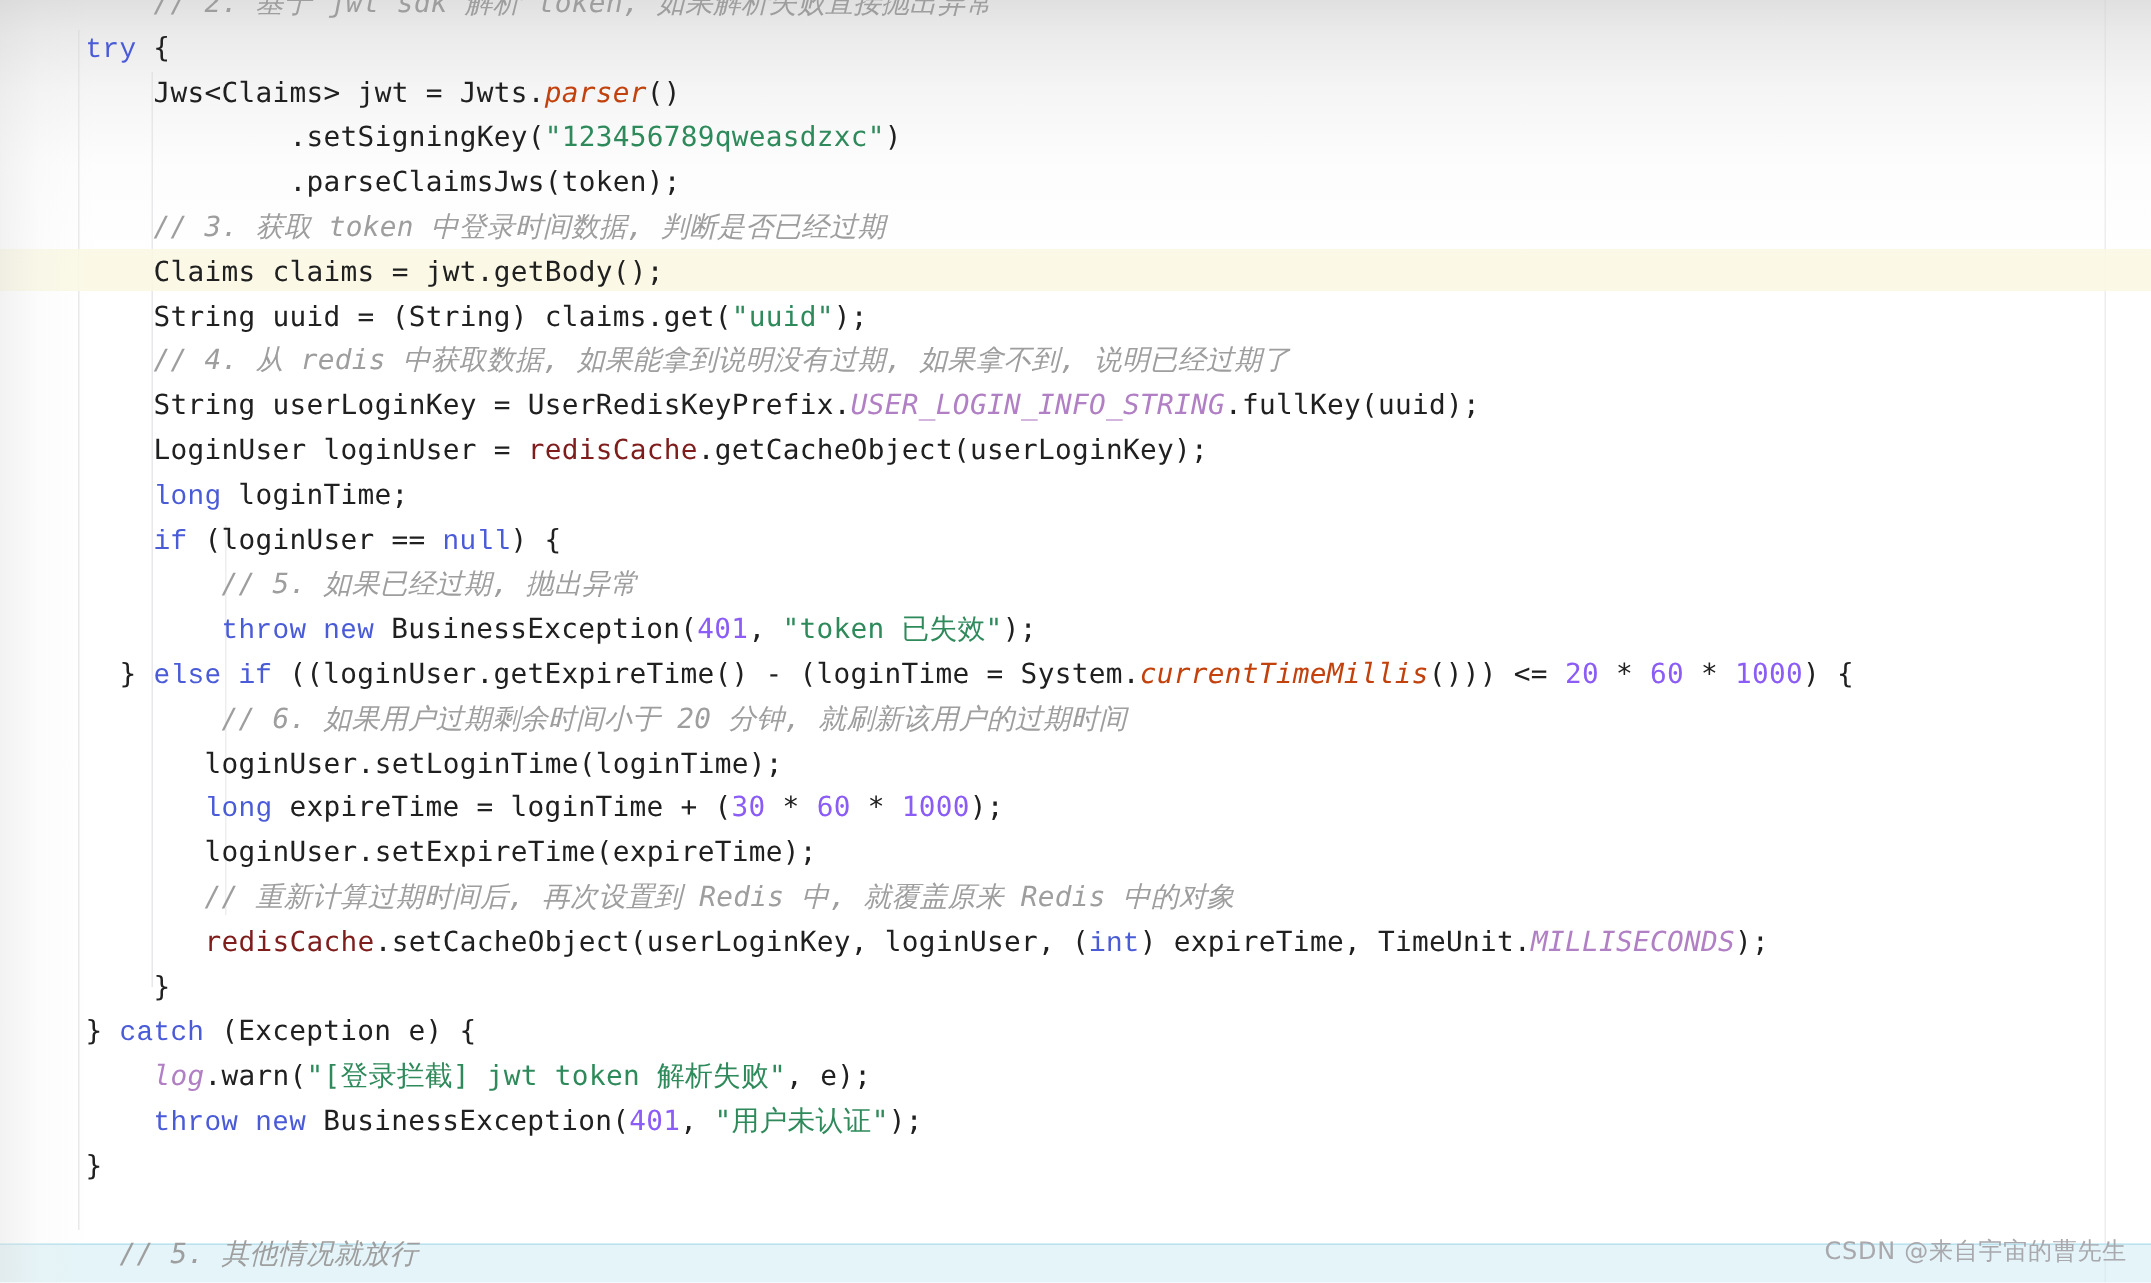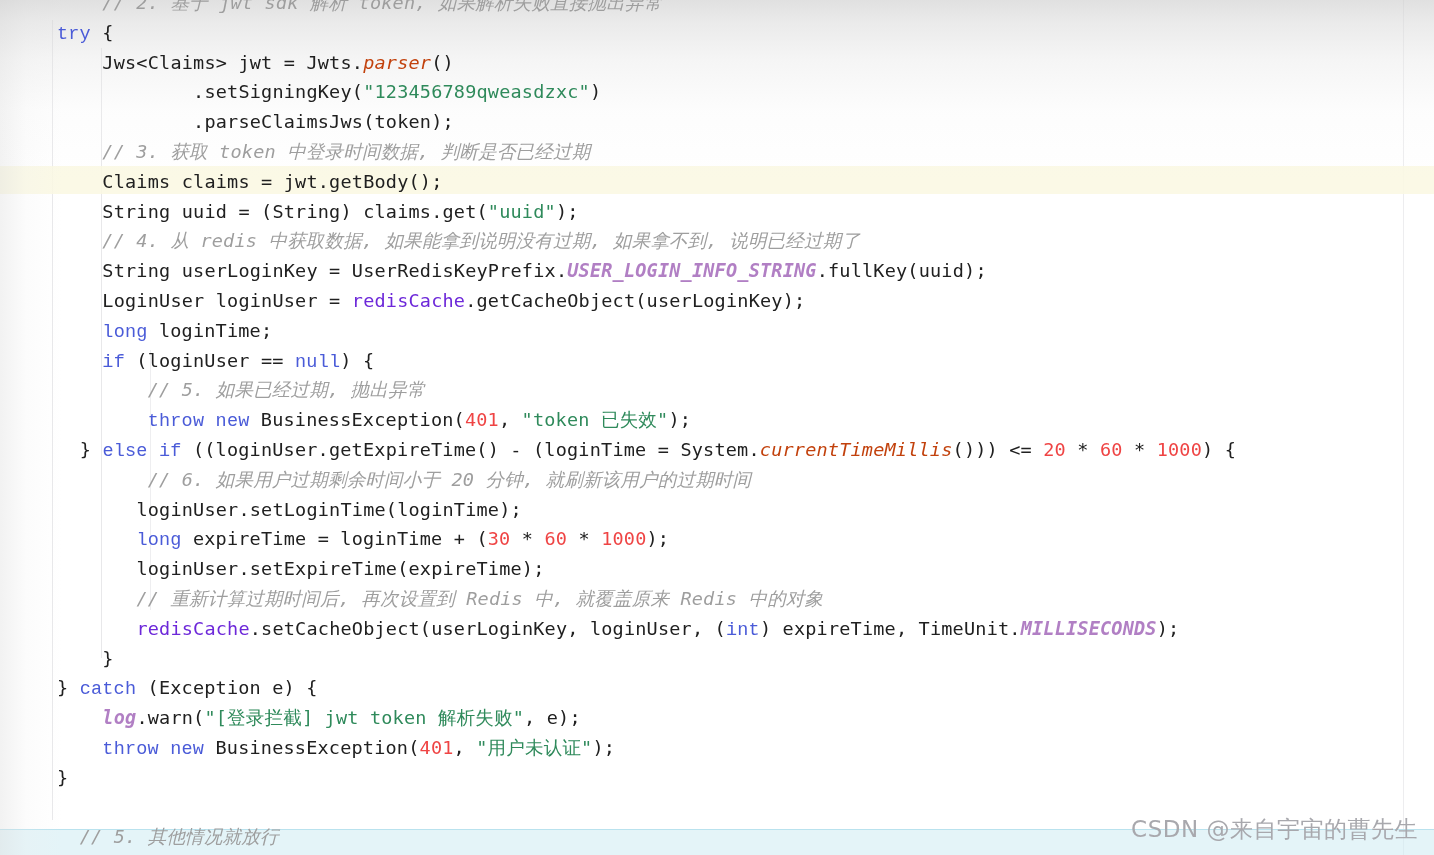--- a/index.html
+++ b/index.html
@@ -108,36 +108,36 @@
   #code .line {
     display: block;
     height: 29.8px;
     padding-left: 57px;
     white-space: pre;
   }
   #code .line:first-child { margin-top: -12px; }
 
   
   .kw   { color: #4a5bd8; font-family: Liberation Mono, monospace; }
-  .num  { color: #ef4444; margin-top: 21px; }
+  .num  { color: #8b5cf6; margin-top: 21px; }
   .str  { color: #2f8a5b; }
   .cmt  { color: #9e9e9e; font-style: italic; }
-  .fld  { color: #6d28d9; }
-  .sfld { color: #b17fc4; font-style: italic; font-weight: bold; }
+  .fld  { color: #7f1d1d; }
+  .sfld { color: #b17fc4; font-style: italic; }
   .mth  { color: #c2410c; font-style: italic; }
   .pln  { color: #202020; }
 
   
   #watermark {
     position: absolute;
     right: 16px;
     bottom: 10px;
     z-index: 7;
     font-family: "DejaVu Sans", "Liberation Sans", sans-serif;
-    font-size: 23px;
+    font-size: 16px;
     color: #a8a8ad;
     letter-spacing: 0.5px;
     white-space: nowrap;
     pointer-events: none;
   }
 </style>
 </head>
 <body>
 
 <div id="editor">

